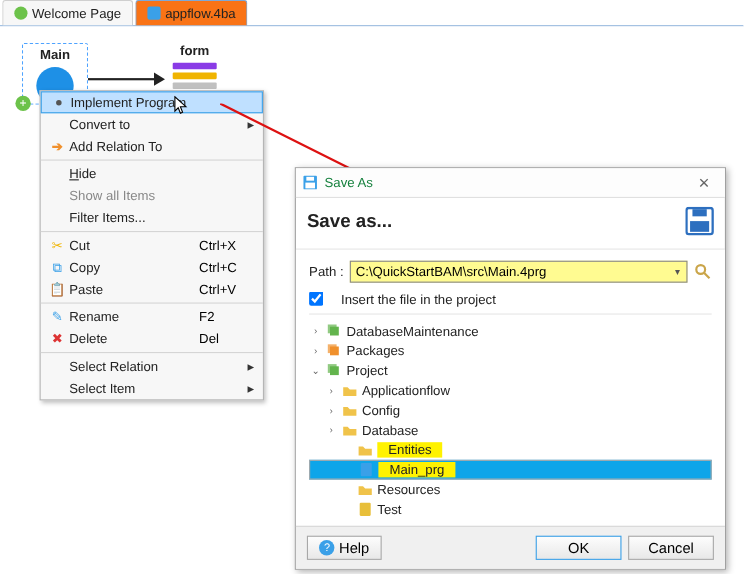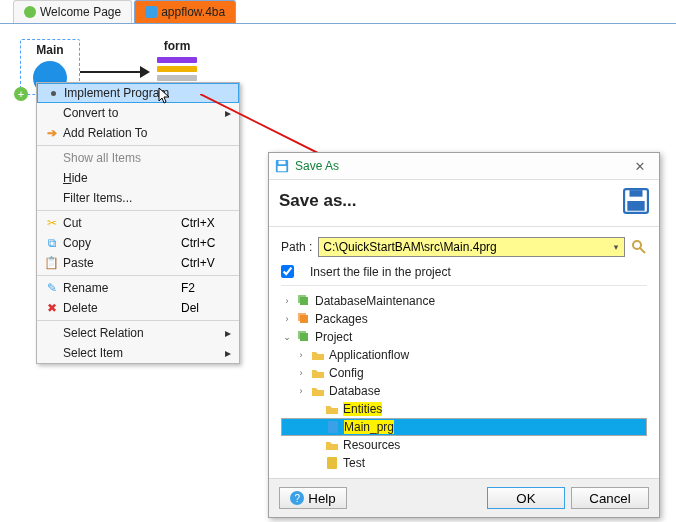--- a/index.html
+++ b/index.html
@@ -15,21 +15,21 @@
     position: relative;
   }
 
   
   .tabbar {
     display: flex;
     align-items: flex-end;
     height: 24px;
     border-bottom: 1px solid #7fa8d6;
     box-sizing: border-box;
-    padding-left: 13px;
+    padding-left: 2px;
   }
   .tab {
     display: flex;
     align-items: center;
     gap: 4px;
     height: 22px;
     padding: 0 10px;
     border: 1px solid #cfcfcf;
     border-bottom: none;
     background: #f7f7f7;
@@ -321,21 +321,21 @@
   }
   .tree-row .tw { width: 12px; text-align: center; font-size: 9px; color: #666; }
   .tree-row .icon { width: 14px; height: 14px; display: inline-flex; }
   .tree-row.selected {
     background: #0ea5e9;
     border: 1px solid #aaa;
     box-sizing: border-box;
   }
   .hl-yellow {
     background: #fff200;
-    padding: 0 0;
+    padding: 0 10px;
   }
   .ind1 { padding-left: 14px; }
   .ind2 { padding-left: 28px; }
 
   .ico-pkg { fill: #63b44d; }
   .ico-pkg-o { fill: #f0902c; }
   .ico-fold { fill: #f0c34a; }
   .ico-file { fill: #3aa0e8; }
   .ico-file-y { fill: #e8bf3a; }
 
@@ -417,27 +417,27 @@
       <span class="icon-slot"></span>
       <span class="lbl">Convert to</span>
       <span class="sub">▸</span>
     </div>
     <div class="ctxitem">
       <span class="icon-slot i-arrow-orange">➔</span>
       <span class="lbl">Add Relation To</span>
     </div>
     <div class="ctxsep"></div>
 
+    <div class="ctxitem">
+      <span class="icon-slot"></span>
+      <span class="lbl"><u>H</u>ide</span>
+    </div>
     <div class="ctxitem disabled">
       <span class="icon-slot"></span>
       <span class="lbl">Show all Items</span>
-    </div>
-    <div class="ctxitem">
-      <span class="icon-slot"></span>
-      <span class="lbl"><u>H</u>ide</span>
     </div>
     <div class="ctxitem">
       <span class="icon-slot"></span>
       <span class="lbl">Filter Items...</span>
     </div>
     <div class="ctxsep"></div>
 
     <div class="ctxitem">
       <span class="icon-slot i-cut">✂</span>
       <span class="lbl">Cut</span>

